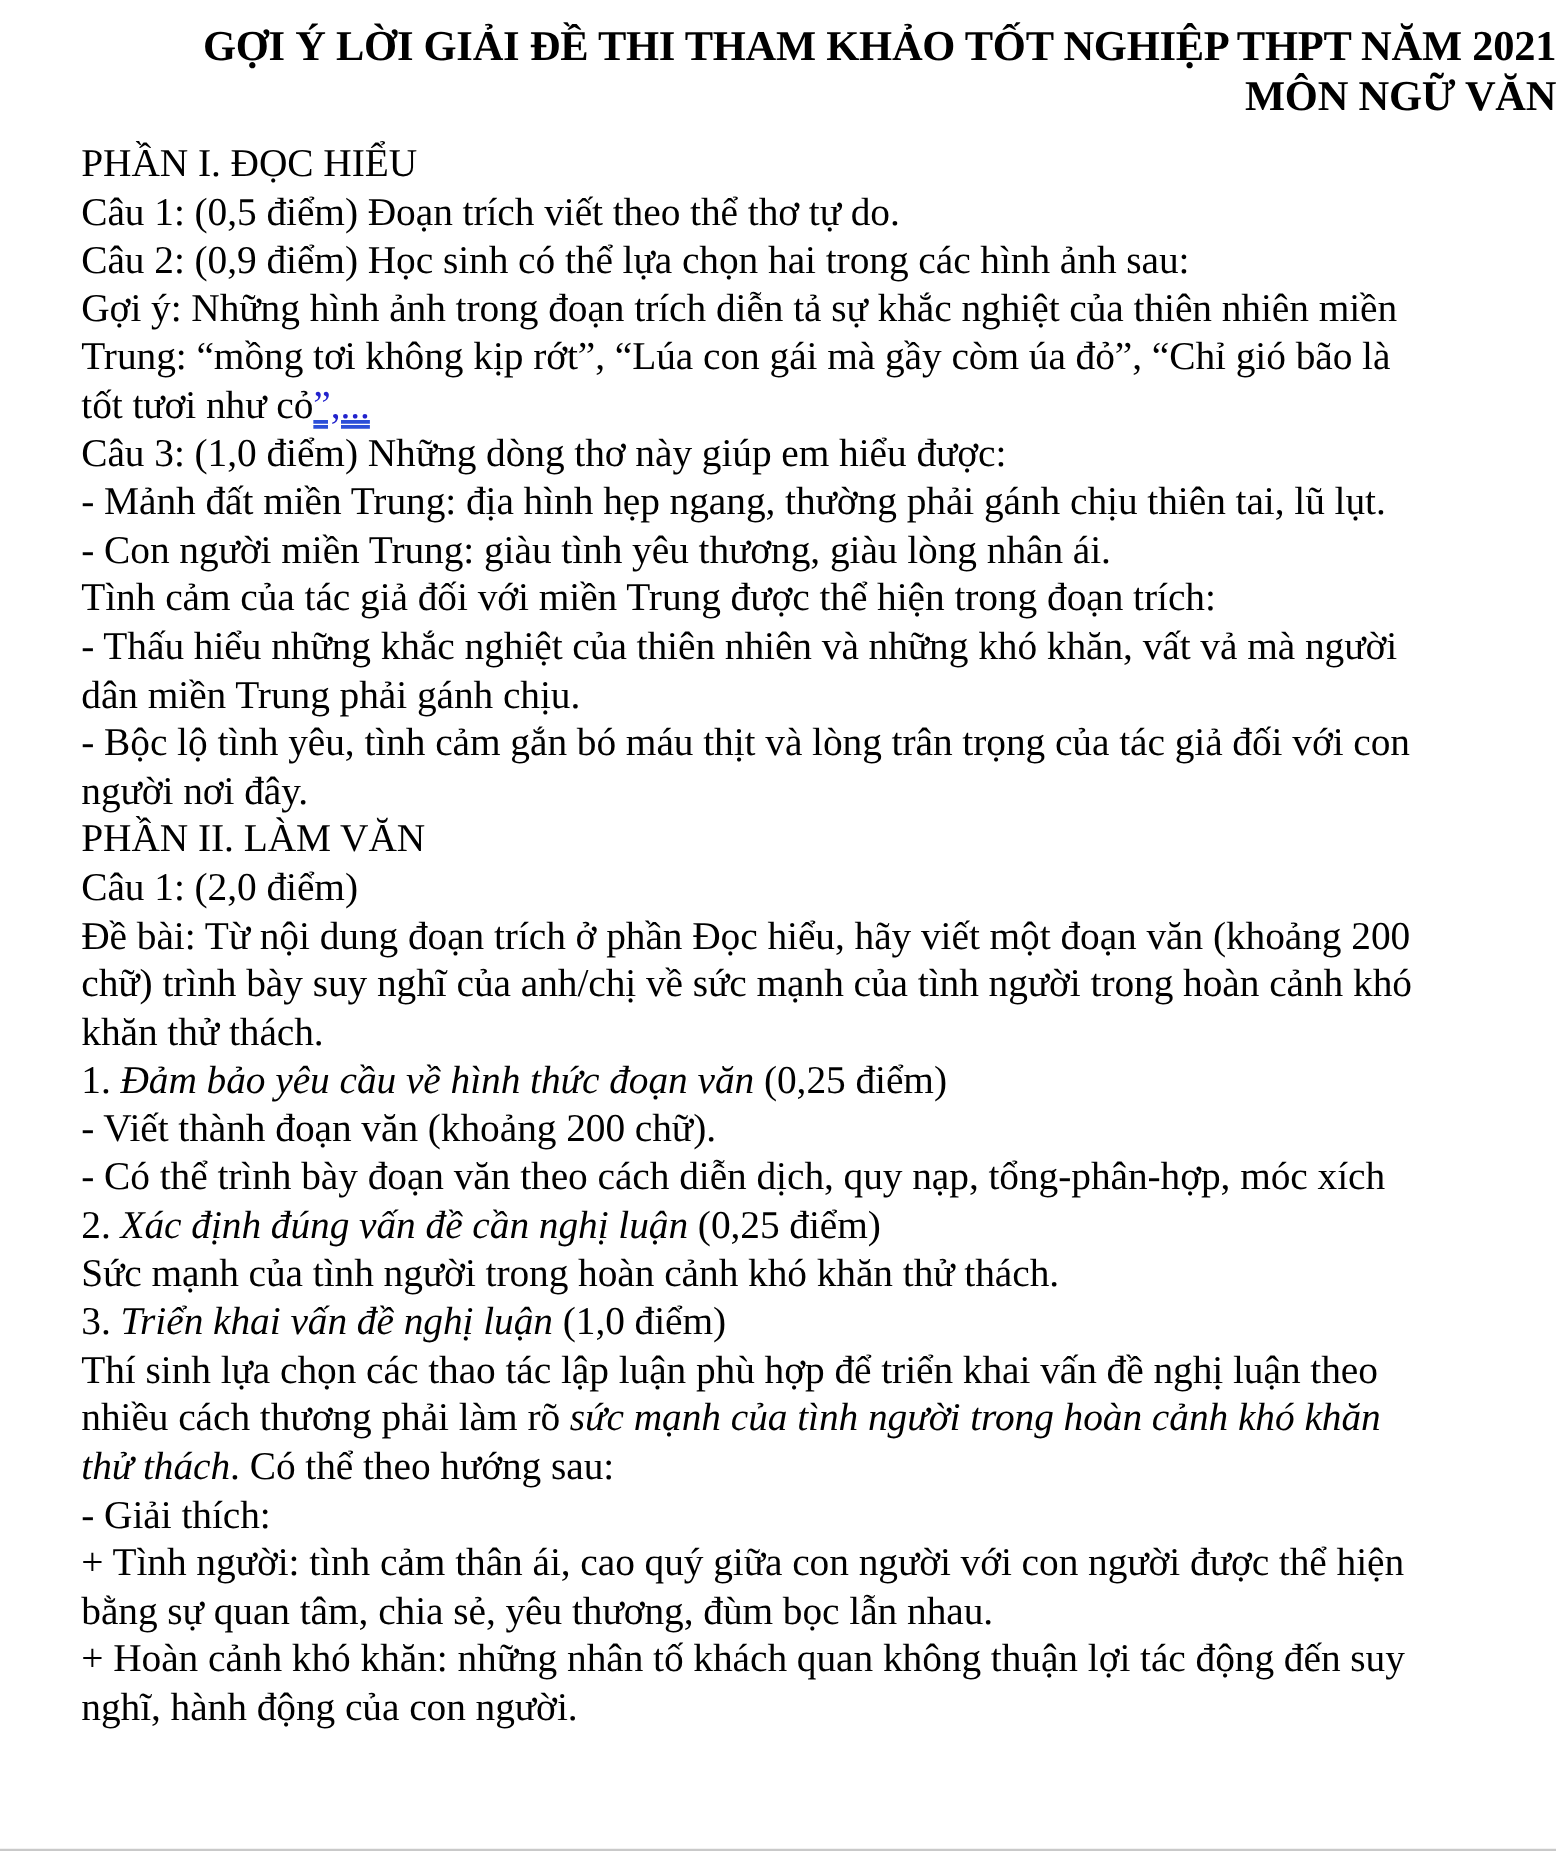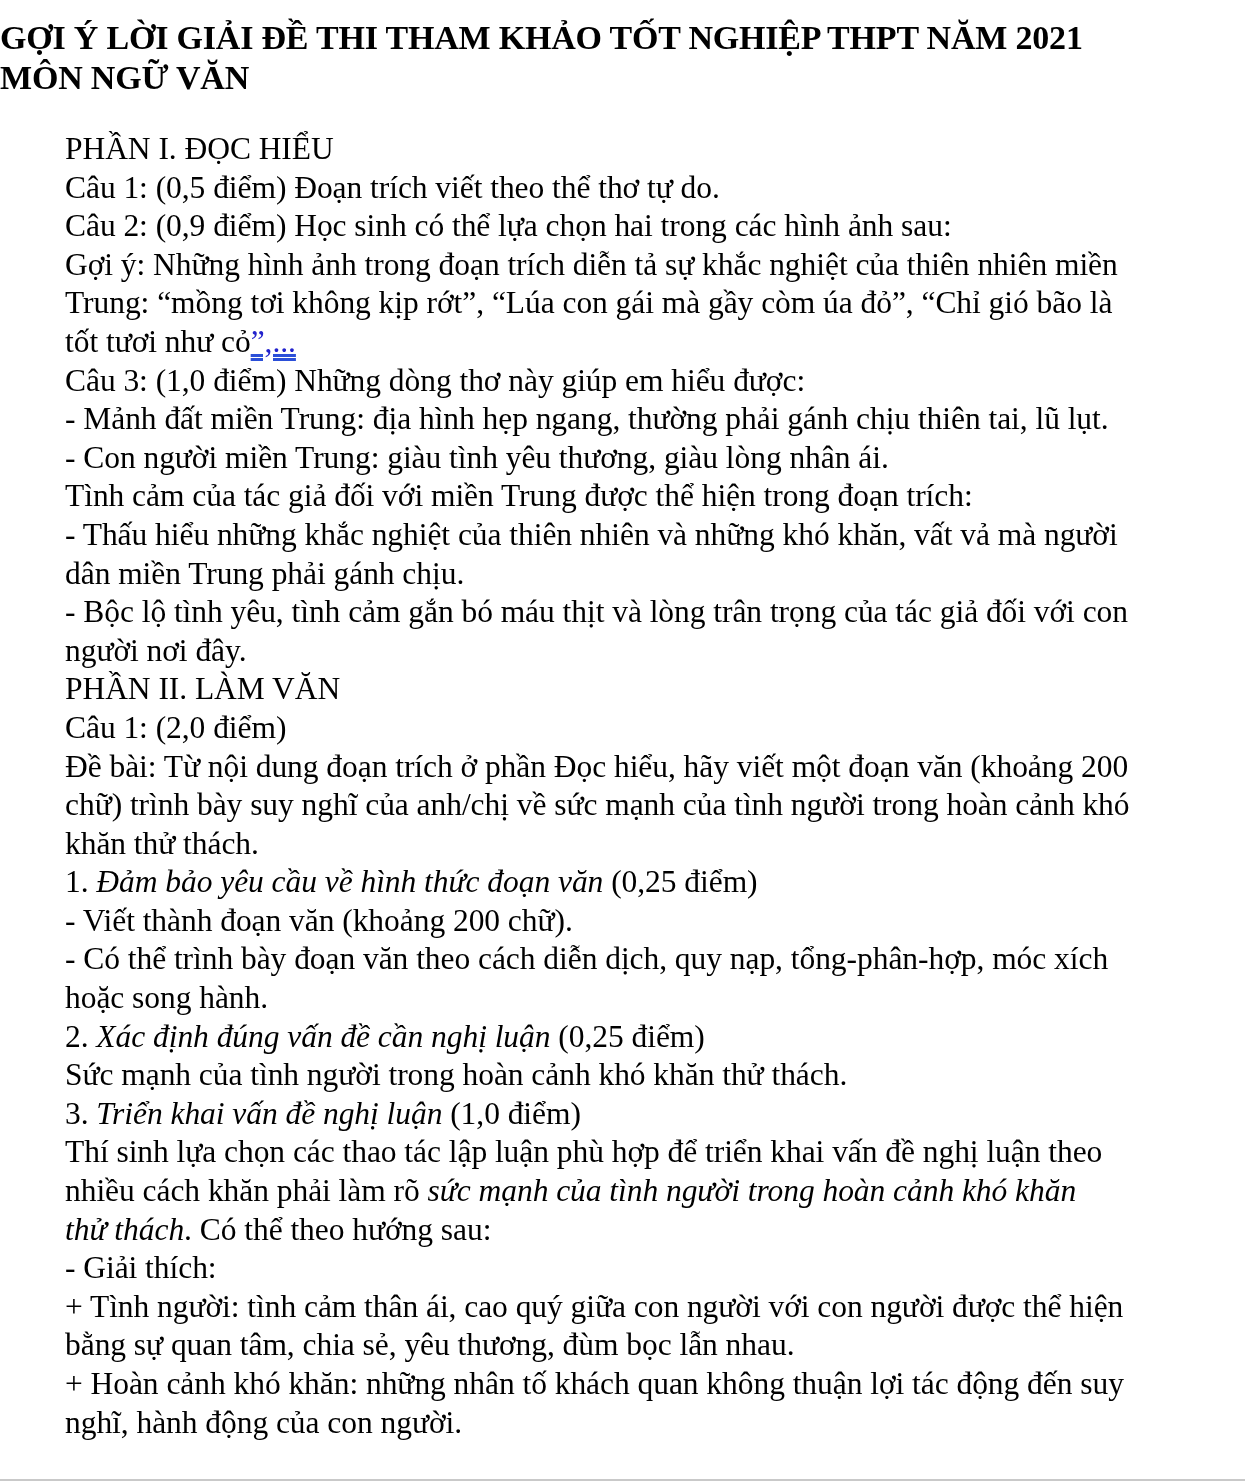--- a/index.html
+++ b/index.html
@@ -22,35 +22,35 @@
     width: 1245px;
     height: 1481px;
     background: #ffffff;
     box-sizing: border-box;
     overflow: hidden;
   }
 
   
   .title-block {
     padding-top: 18px;
-    text-align: left;
+    text-align: right;
   }
   .doc-title-line {
     font-weight: bold;
     font-size: 34px;
     line-height: 40px;
     letter-spacing: -0.2px;
     white-space: nowrap;
   }
 
   
   .body-block {
     position: absolute;
     left: 65px;
-    top: 130px;
+    top: 112px;
     width: 1130px;
   }
   .line {
     font-size: 31.5px;
     line-height: 38.6px;
     white-space: nowrap;
     letter-spacing: -0.05px;
   }
   em.seg {
   }
@@ -109,28 +109,27 @@
 
     <div class="line">PHẦN II. LÀM VĂN</div>
     <div class="line">Câu 1: (2,0 điểm)</div>
     <div class="line">Đề bài: Từ nội dung đoạn trích ở phần Đọc hiểu, hãy viết một đoạn văn (khoảng 200</div>
     <div class="line">chữ) trình bày suy nghĩ của anh/chị về sức mạnh của tình người trong hoàn cảnh khó</div>
     <div class="line">khăn thử thách.</div>
 
     <div class="line"><span>1. </span><em class="seg">Đảm bảo yêu cầu về hình thức đoạn văn</em><span class="up"> (0,25 điểm)</span></div>
     <div class="line">- Viết thành đoạn văn (khoảng 200 chữ).</div>
     <div class="line">- Có thể trình bày đoạn văn theo cách diễn dịch, quy nạp, tổng-phân-hợp, móc xích</div>
-    <div class="line">hoặc song hành.</div>
 
     <div class="line"><span>2. </span><em class="seg">Xác định đúng vấn đề cần nghị luận</em><span class="up"> (0,25 điểm)</span></div>
     <div class="line">Sức mạnh của tình người trong hoàn cảnh khó khăn thử thách.</div>
 
     <div class="line"><span>3. </span><em class="seg">Triển khai vấn đề nghị luận</em><span class="up"> (1,0 điểm)</span></div>
     <div class="line">Thí sinh lựa chọn các thao tác lập luận phù hợp để triển khai vấn đề nghị luận theo</div>
-    <div class="line"><span>nhiều cách khăn phải làm rõ </span><em class="seg">sức mạnh của tình người trong hoàn cảnh khó khăn</em></div>
+    <div class="line"><span>nhiều cách thương phải làm rõ </span><em class="seg">sức mạnh của tình người trong hoàn cảnh khó khăn</em></div>
     <div class="line"><em class="seg">thử thách</em><span>. Có thể theo hướng sau:</span></div>
 
     <div class="line">- Giải thích:</div>
     <div class="line">+ Tình người: tình cảm thân ái, cao quý giữa con người với con người được thể hiện</div>
     <div class="line">bằng sự quan tâm, chia sẻ, yêu thương, đùm bọc lẫn nhau.</div>
     <div class="line">+ Hoàn cảnh khó khăn: những nhân tố khách quan không thuận lợi tác động đến suy</div>
     <div class="line">nghĩ, hành động của con người.</div>
 
   </div>
 

